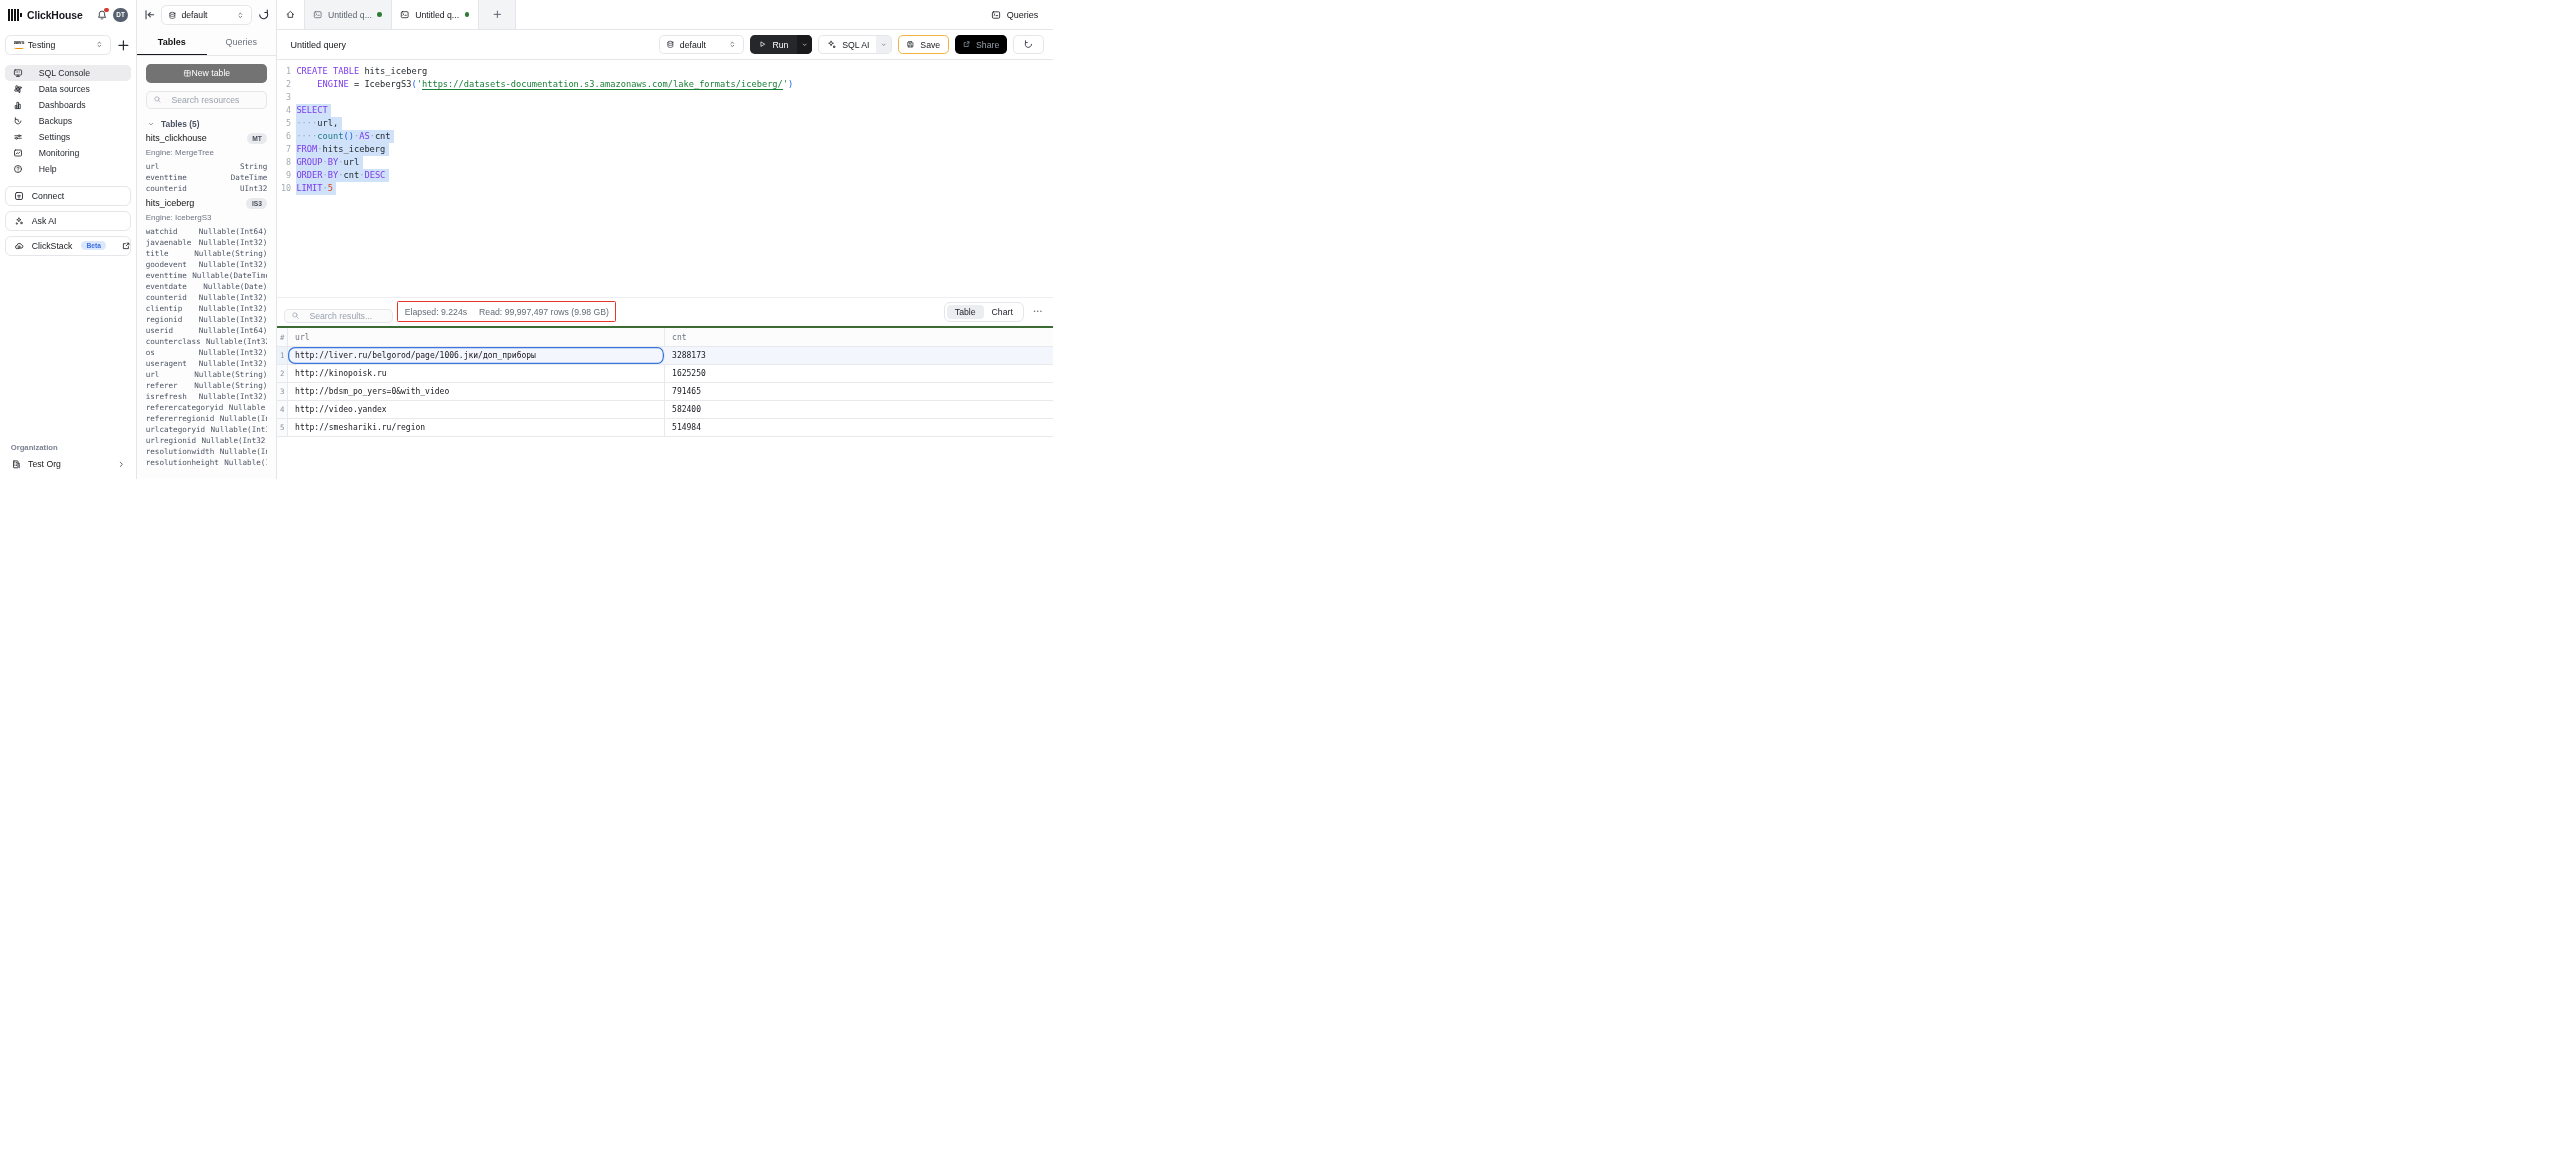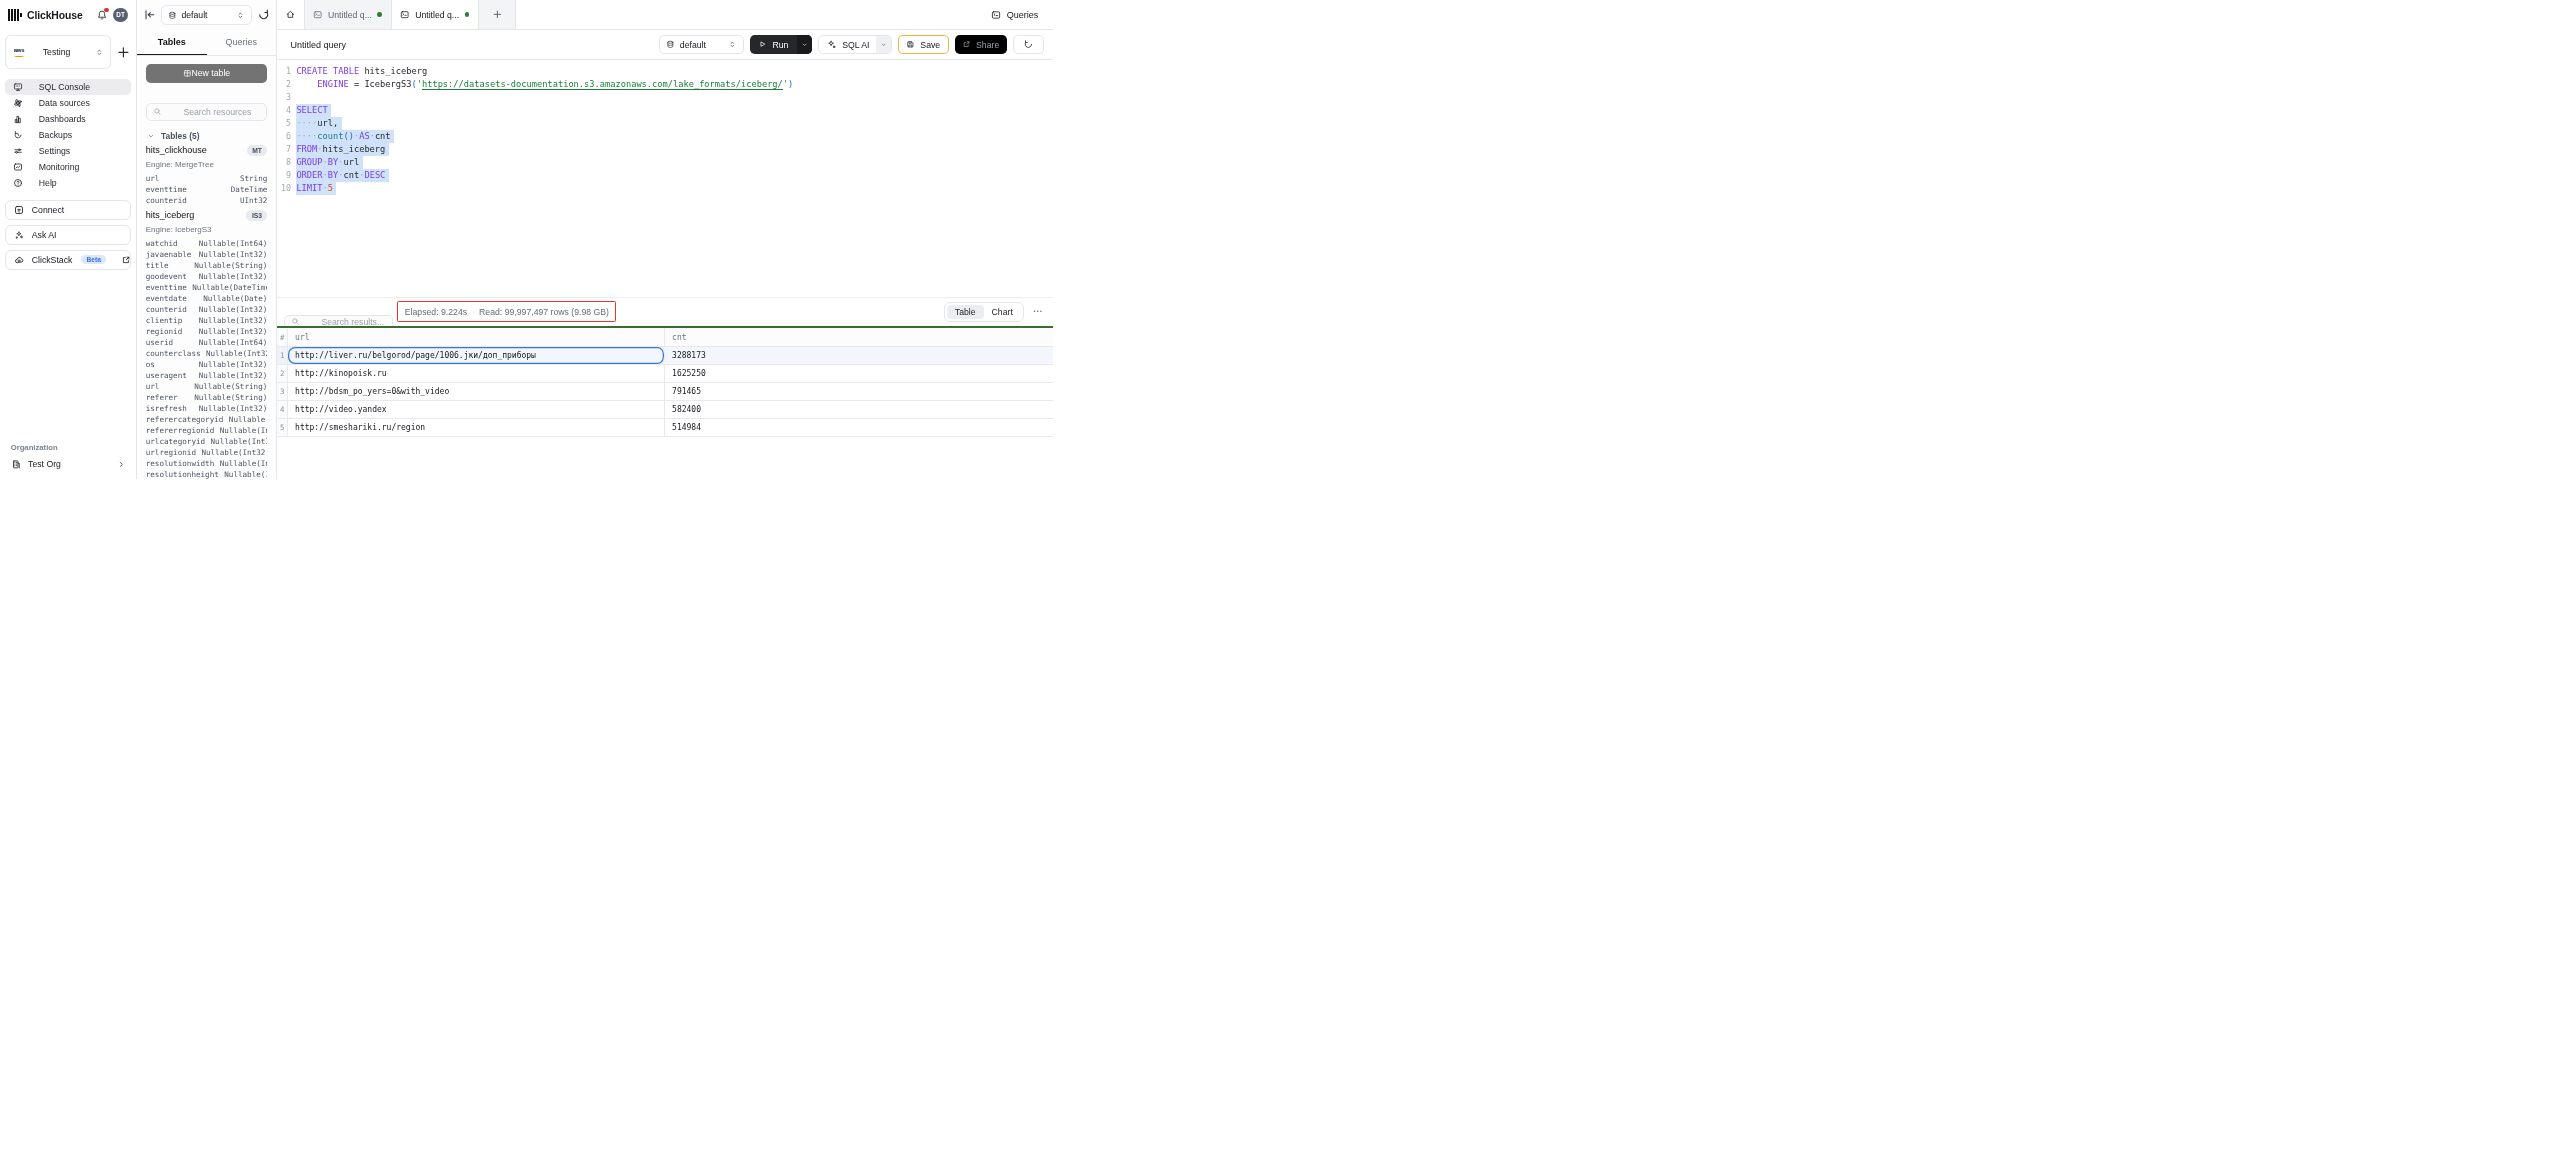--- a/index.html
+++ b/index.html
@@ -25,21 +25,21 @@
   .ch-logo{ display:flex; align-items:center; gap:1.3px; height:12px; }
   .ch-logo i{ display:block; width:1.7px; height:12px; background:#111; }
   .ch-logo i.short{ height:4.7px; }
   .wordmark{ font-weight:700; font-size:10.4px; letter-spacing:-0.1px; }
   .logo-spacer{ flex:1; }
   .bell{ position:relative; width:12px; height:12px; color:#3d434c; }
   .bell .dot{ position:absolute; top:-1.3px; right:-0.7px; width:4.7px; height:4.7px; background:#d3382c; border-radius:50%; }
   .avatar{ width:14.8px; height:14.8px; border-radius:50%; background:#57606e; color:#fff; font-size:6.4px; font-weight:700; display:flex; align-items:center; justify-content:center; }
 
   .env-row{ display:flex; align-items:center; gap:4.7px; padding:5.4px 5.4px 6.7px 5.4px; }
-  .env-select{ flex:1; display:flex; align-items:center; gap:17px; border:0.7px solid var(--border); border-radius:5.4px; height:20px; padding:16px 6px; background:#fff; }
+  .env-select{ flex:1; display:flex; align-items:flex-start; gap:2px; border:0.7px solid var(--border); border-radius:5.4px; height:20px; padding:4px 6px; background:#fff; }
   .aws-mark{ display:flex; flex-direction:column; align-items:center; width:13.4px; }
   .aws-mark b{ font-size:6px; font-weight:700; letter-spacing:-0.2px; line-height:5.4px; }
   .aws-mark s{ display:block; text-decoration:none; width:10.7px; height:3.4px; border-bottom:1.1px solid #f19100; border-radius:0 0 60% 60%; }
   .env-select .lbl{ flex:1; font-size:8.7px; }
   .plus-btn{ width:14.8px; height:14.8px; display:flex; align-items:center; justify-content:center; color:#2a2e35; }
 
   .nav{ padding:2.7px 5.4px 0 5.4px; }
   .nav-item{ display:flex; align-items:center; gap:7.4px; height:16px; padding:0 8px; border-radius:4.7px; color:#1f232a; cursor:pointer; }
   .nav-item .icn{ color:#23272e; width:10px; height:10px; }
   .nav-item.active{ background:var(--activebg); }
@@ -65,21 +65,21 @@
   .db-select .lbl{ flex:1; }
   .refresh-btn{ width:13.4px; height:13.4px; color:#2a2e35; display:flex; align-items:center; justify-content:center; }
 
   .sb2-tabs{ flex:none; display:flex; border-bottom:0.7px solid var(--border); height:25.5px; }
   .sb2-tab{ width:50%; display:flex; align-items:center; justify-content:center; font-size:9px; color:#6d7480; position:relative; cursor:pointer; }
   .sb2-tab.active{ color:#111; font-weight:600; }
   .sb2-tab.active::after{ content:""; position:absolute; left:0; right:0; bottom:-0.7px; height:1.7px; background:#17191d; }
 
   .sb2-body{ flex:1; overflow:hidden; padding:8px 8.7px 0 8.7px; }
   .new-table-btn{ width:100%; height:19px; background:#737373; color:#fff; border:none; border-radius:4.7px; font-size:8.7px; display:flex; align-items:center; justify-content:center; cursor:pointer; font-family:inherit; }
-  .search-box{ margin-top:20px; display:flex; align-items:center; gap:22px; height:18px; border:0.7px solid var(--border); border-radius:4.7px; background:#fbfbfc; padding:0 6px; color:#9aa1ac; }
+  .search-box{ margin-top:8px; display:flex; align-items:center; gap:10px; height:18px; border:0.7px solid var(--border); border-radius:4.7px; background:#fbfbfc; padding:0 6px; color:#9aa1ac; }
   .search-box input{ border:none; outline:none; background:transparent; font-size:8.7px; width:100%; color:#333; font-family:inherit; }
   .search-box input::placeholder{ color:#9aa1ac; }
 
   .group-head{ display:flex; align-items:center; gap:6px; margin:10.7px 0 4px 1.3px; color:#4b5260; font-weight:600; font-size:8.4px; }
   .group-head .icn{ width:8px; height:8px; color:#5b московск6270; color:#5b6270; }
 
   .tbl-head{ display:flex; align-items:center; margin-top:4px; }
   .tbl-name{ font-size:9px; color:#111; flex:1; }
   .tbl-badge{ background:#e9eaee; color:#454c59; border-radius:6px; font-size:6.7px; font-weight:600; padding:1.7px 5.4px; }
   .tbl-engine{ color:#6d7480; font-size:8px; margin:4px 0 4.7px 0; }

